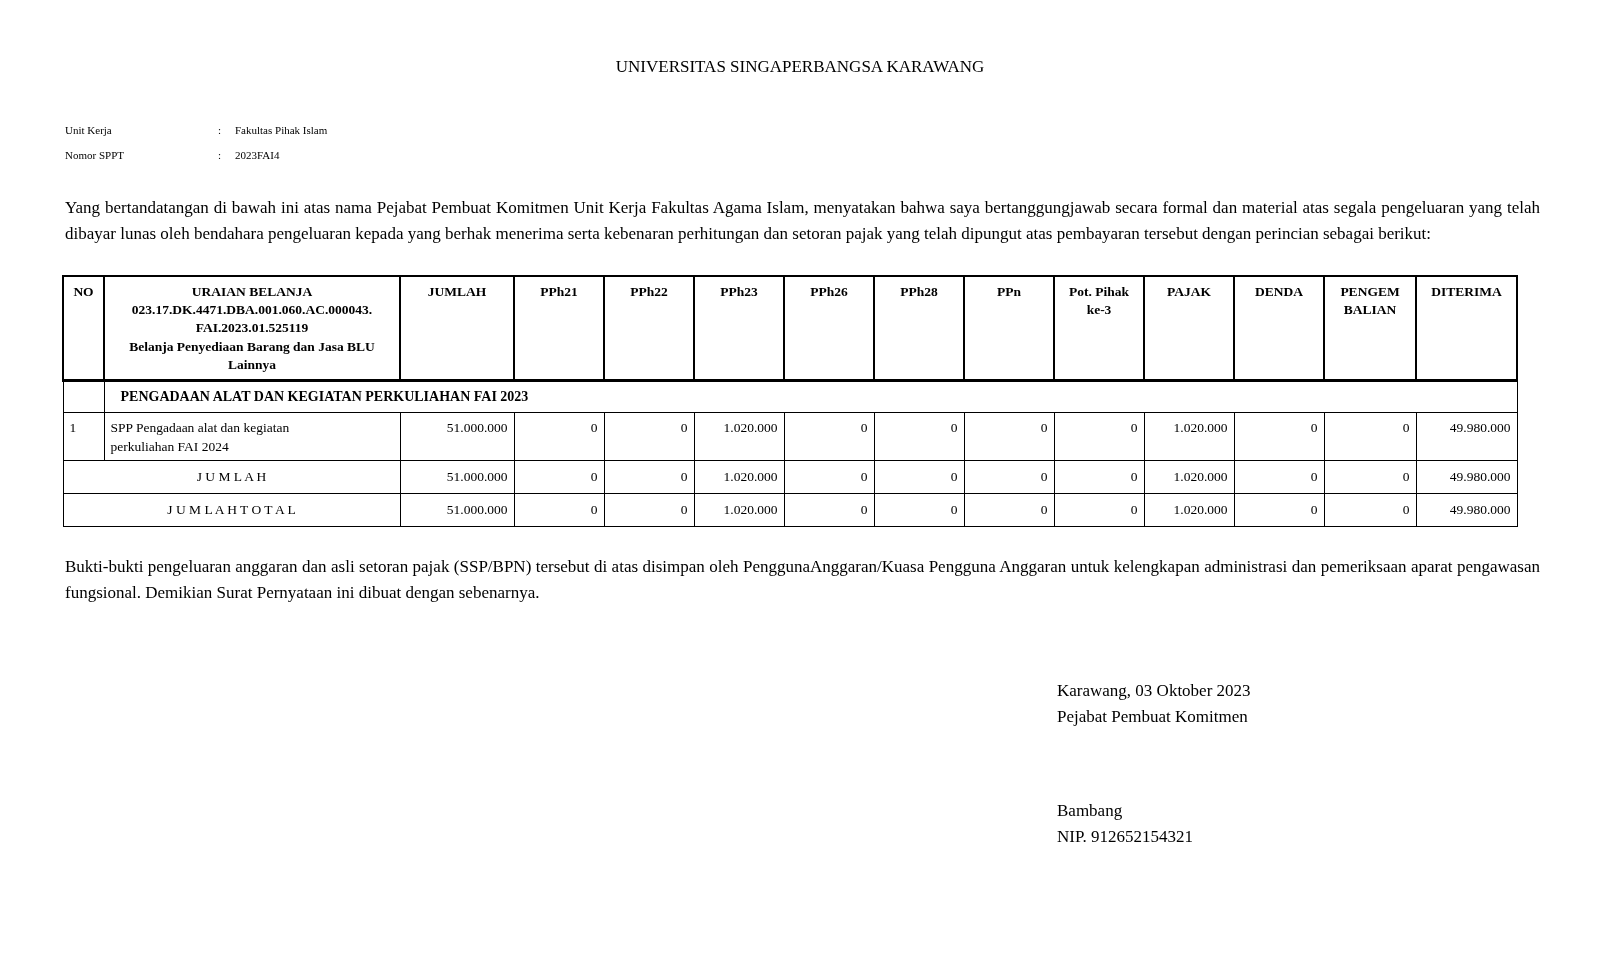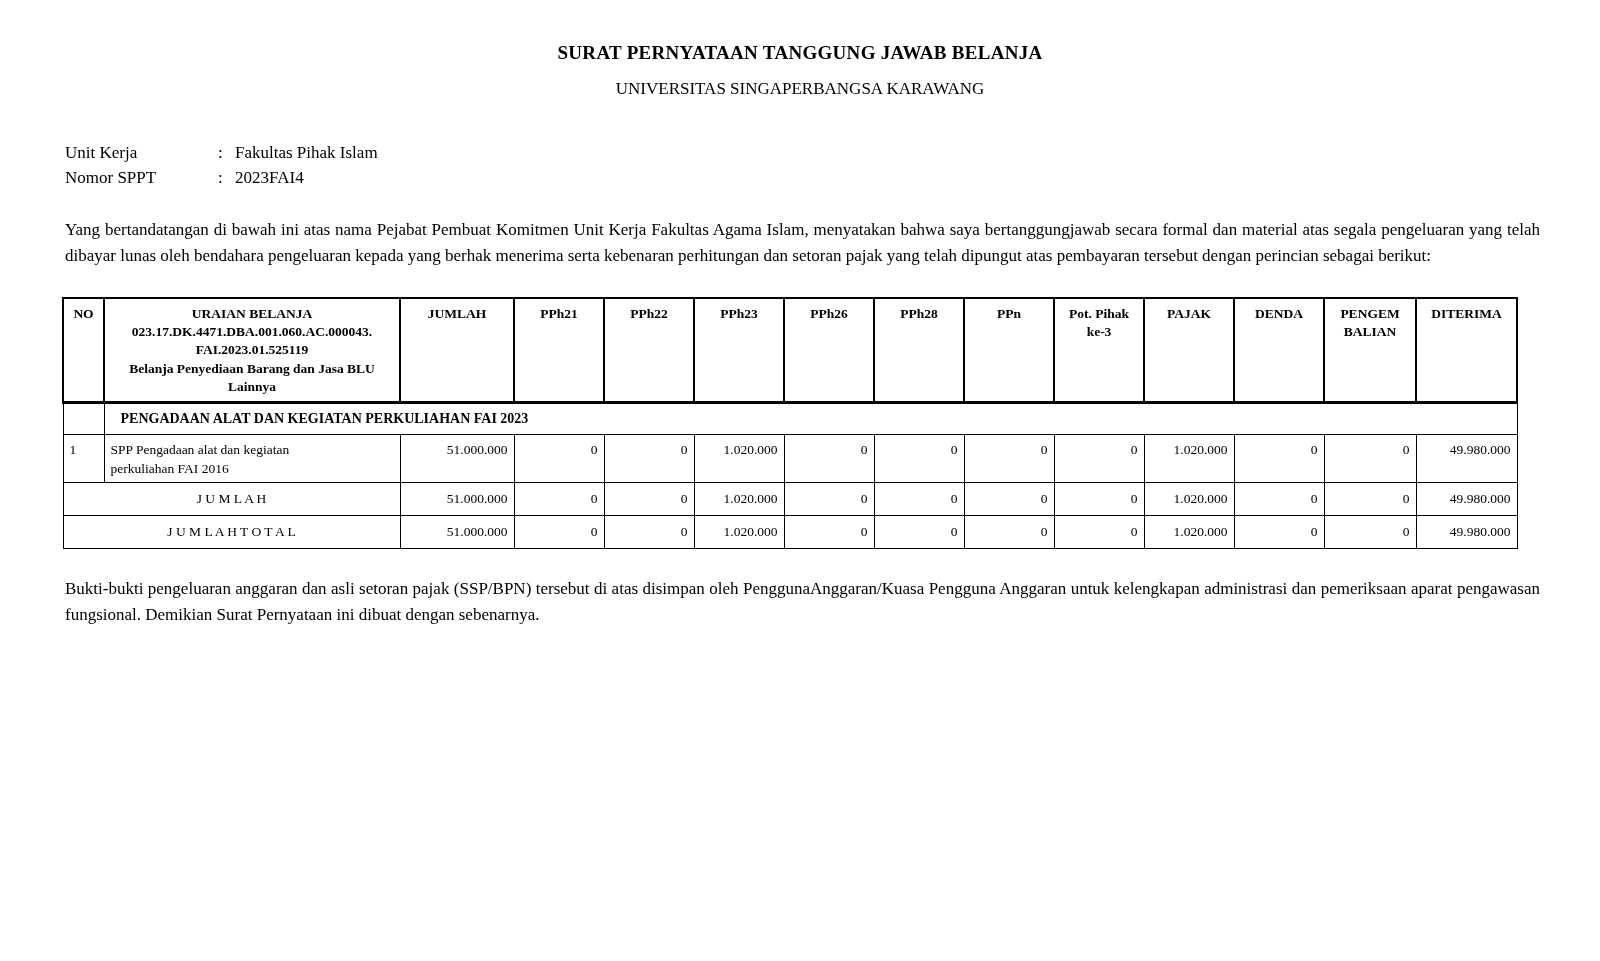--- a/index.html
+++ b/index.html
@@ -13,21 +13,21 @@
   }
   .page { position: relative; width: 1600px; height: 961px; background:#fff; }
 
   .doc-header { text-align: center; padding-top: 42px; }
   .doc-title {
     font-size: 19px; font-weight: bold; letter-spacing: 0.3px;
     margin: 0;
   }
   .doc-subtitle { font-size: 17px; margin-top: 15px; }
 
-  .meta { margin: 41px 0 0 65px; font-size: 17px; }
+  .meta { margin: 41px 0 0 65px; font-size: 11px; }
   .meta-row { display: flex; line-height: 25px; }
   .meta-label { width: 153px; }
   .meta-colon { width: 17px; }
 
   .para {
     margin: 27px 60px 0 65px;
     font-size: 17px;
     line-height: 1.53;
     text-align: justify;
   }
@@ -79,21 +79,20 @@
     line-height: 25.5px;
   }
   .sig-gap { height: 69px; }
 </style>
 </head>
 <body>
 
 <div class="page">
 
   <div class="doc-header">
-    <h1 class="doc-title">SURAT PERNYATAAN TANGGUNG JAWAB BELANJA</h1>
     <div class="doc-subtitle">UNIVERSITAS SINGAPERBANGSA KARAWANG</div>
   </div>
 
   <div class="meta">
     <div class="meta-row">
       <span class="meta-label">Unit Kerja</span>
       <span class="meta-colon">:</span>
       <span class="meta-value">Fakultas Pihak Islam</span>
     </div>
     <div class="meta-row">
@@ -147,21 +146,21 @@
       </tr>
     </thead>
     <tbody>
       <tr class="group-row">
         <td></td>
         <td colspan="13">PENGADAAN ALAT DAN KEGIATAN PERKULIAHAN FAI 2023</td>
       </tr>
       <tr class="data-row">
         <td>1</td>
         <td>SPP Pengadaan alat dan kegiatan
-perkuliahan FAI 2016</td>
+perkuliahan FAI 2024</td>
         <td class="num">51.000.000</td>
         <td class="num">0</td>
         <td class="num">0</td>
         <td class="num">1.020.000</td>
         <td class="num">0</td>
         <td class="num">0</td>
         <td class="num">0</td>
         <td class="num">0</td>
         <td class="num">1.020.000</td>
         <td class="num">0</td>
@@ -196,14 +195,21 @@
         <td class="num">1.020.000</td>
         <td class="num">0</td>
         <td class="num">0</td>
         <td class="num">49.980.000</td>
       </tr>
     </tbody>
   </table>
 
   <p class="para">Bukti-bukti pengeluaran anggaran dan asli setoran pajak (SSP/BPN) tersebut di atas disimpan oleh PenggunaAnggaran/Kuasa Pengguna Anggaran untuk kelengkapan administrasi dan pemeriksaan aparat pengawasan fungsional. Demikian Surat Pernyataan ini dibuat dengan sebenarnya.</p>
 
+  <div class="sig-block">
+    <div>Karawang, 03 Oktober 2023</div>
+    <div>Pejabat Pembuat Komitmen</div>
+    <div class="sig-gap"></div>
+    <div>Bambang</div>
+    <div>NIP. 912652154321</div>
+  </div>
 
 </div>
 
 </body></html>

